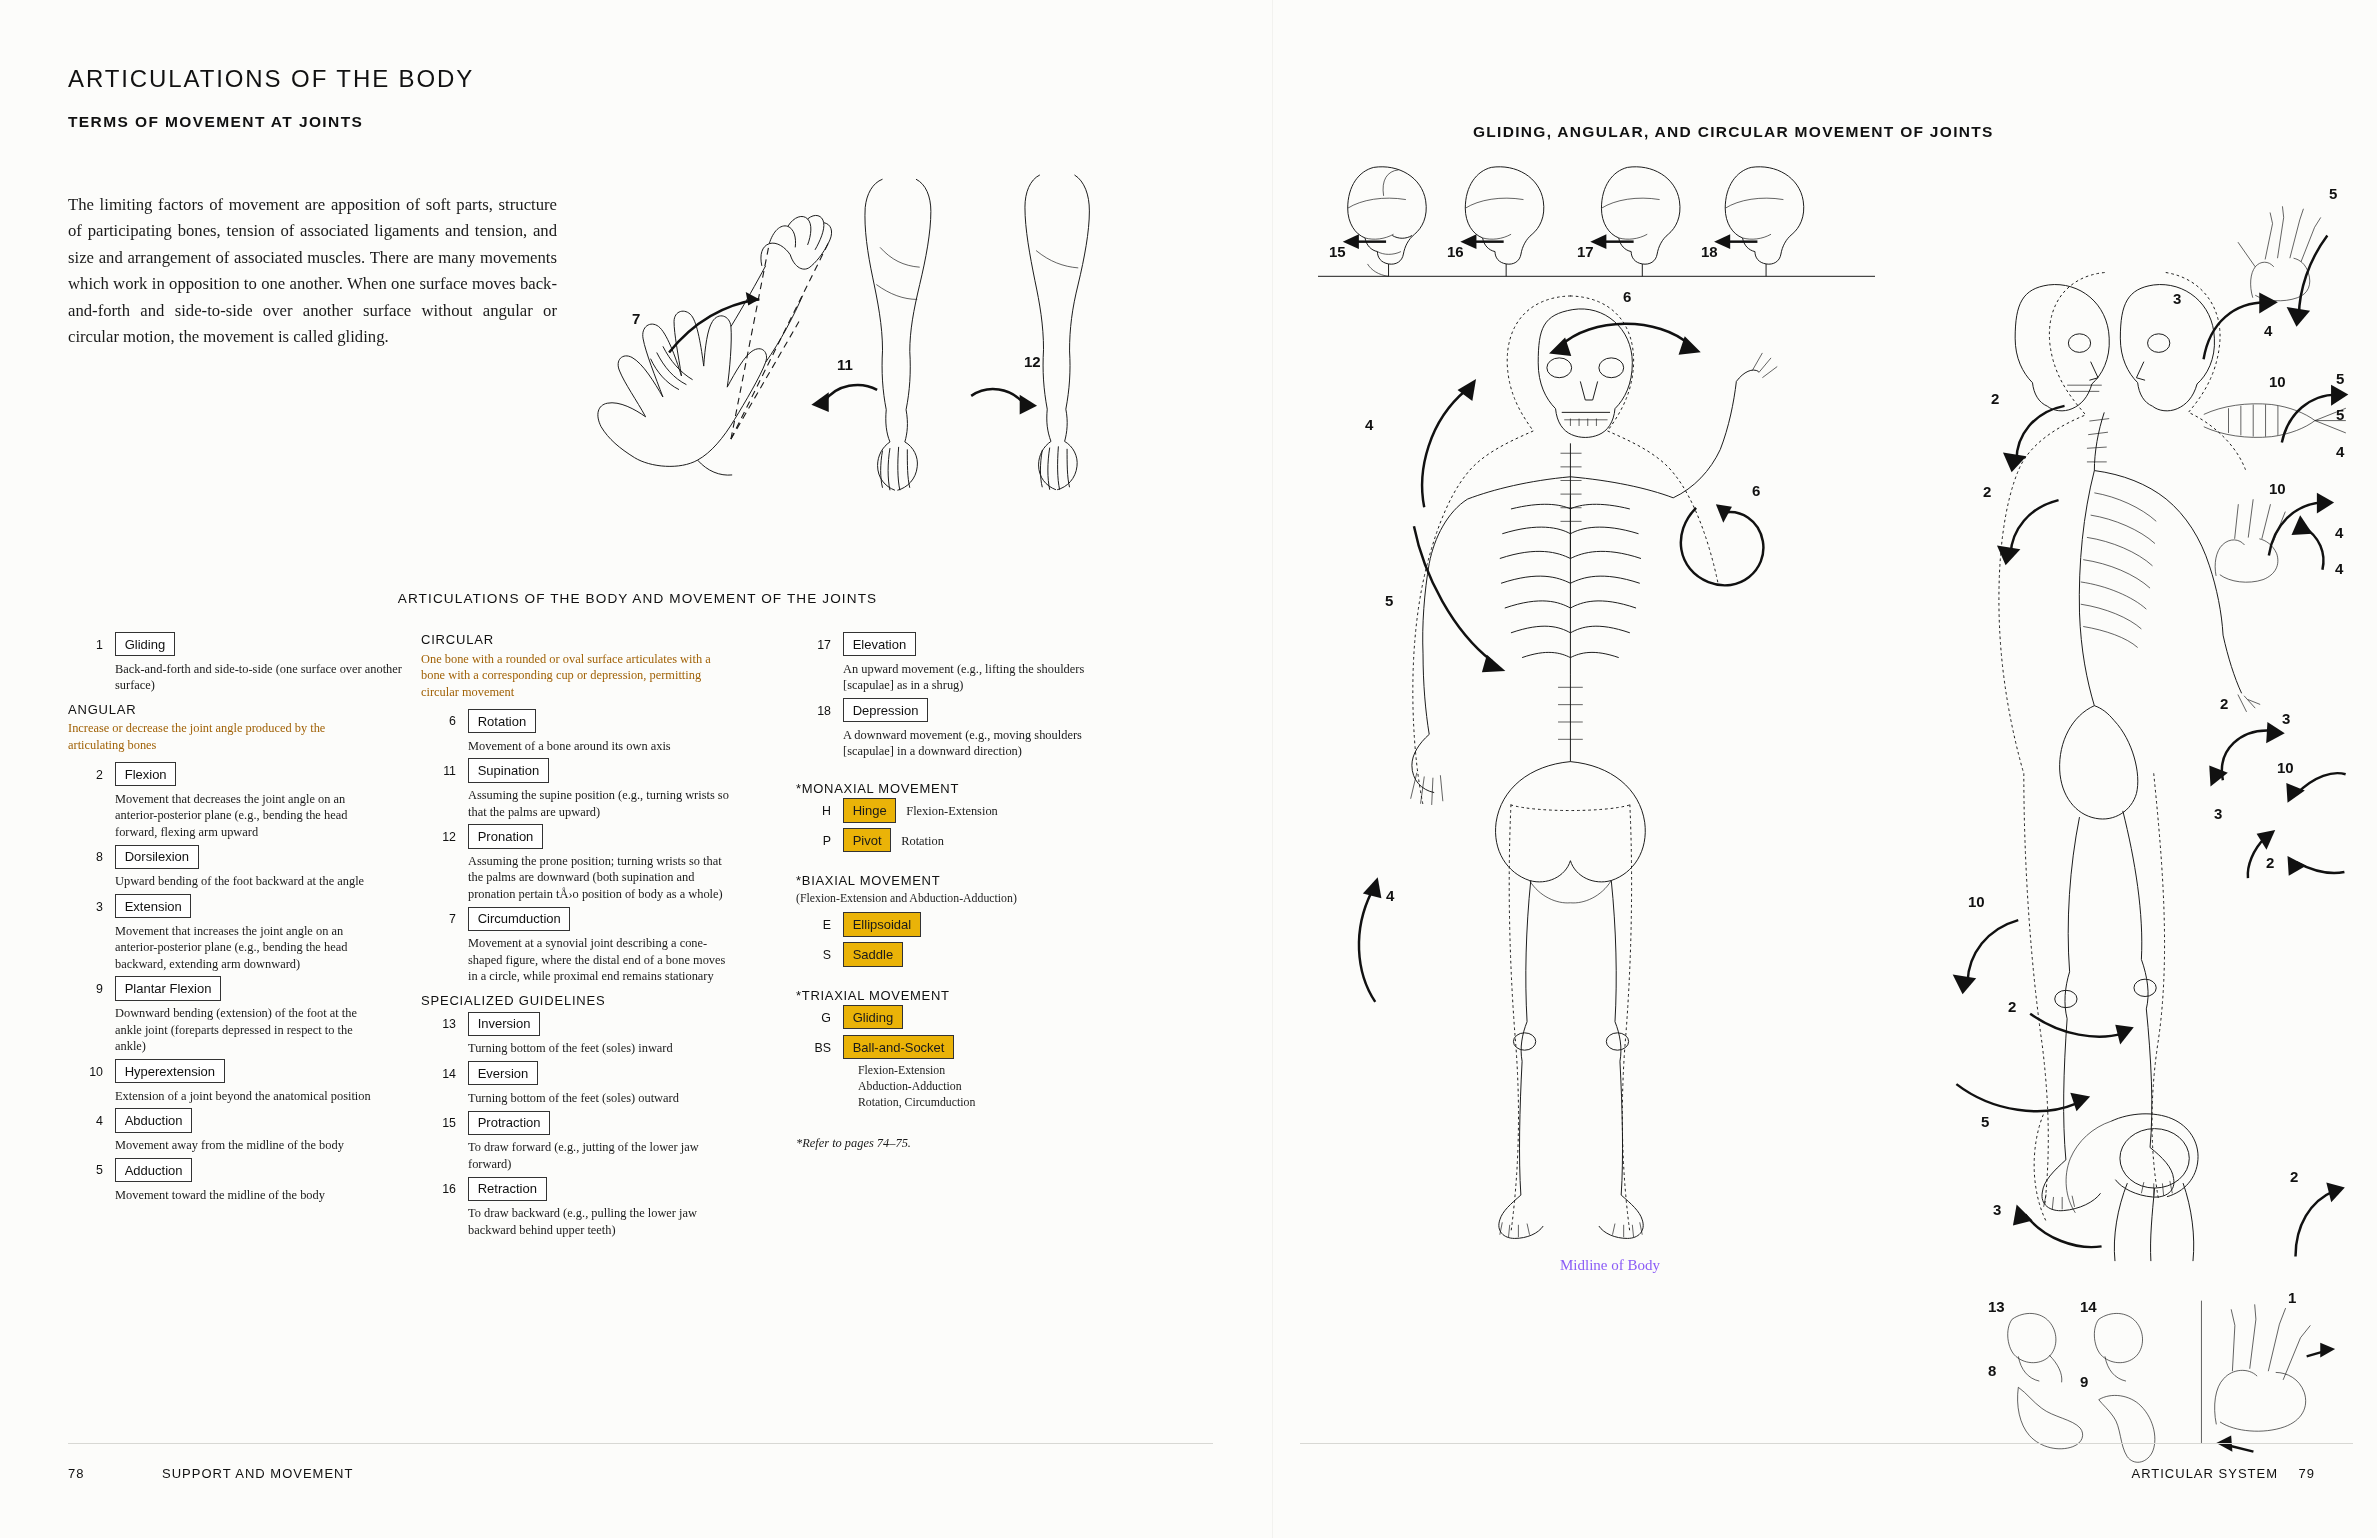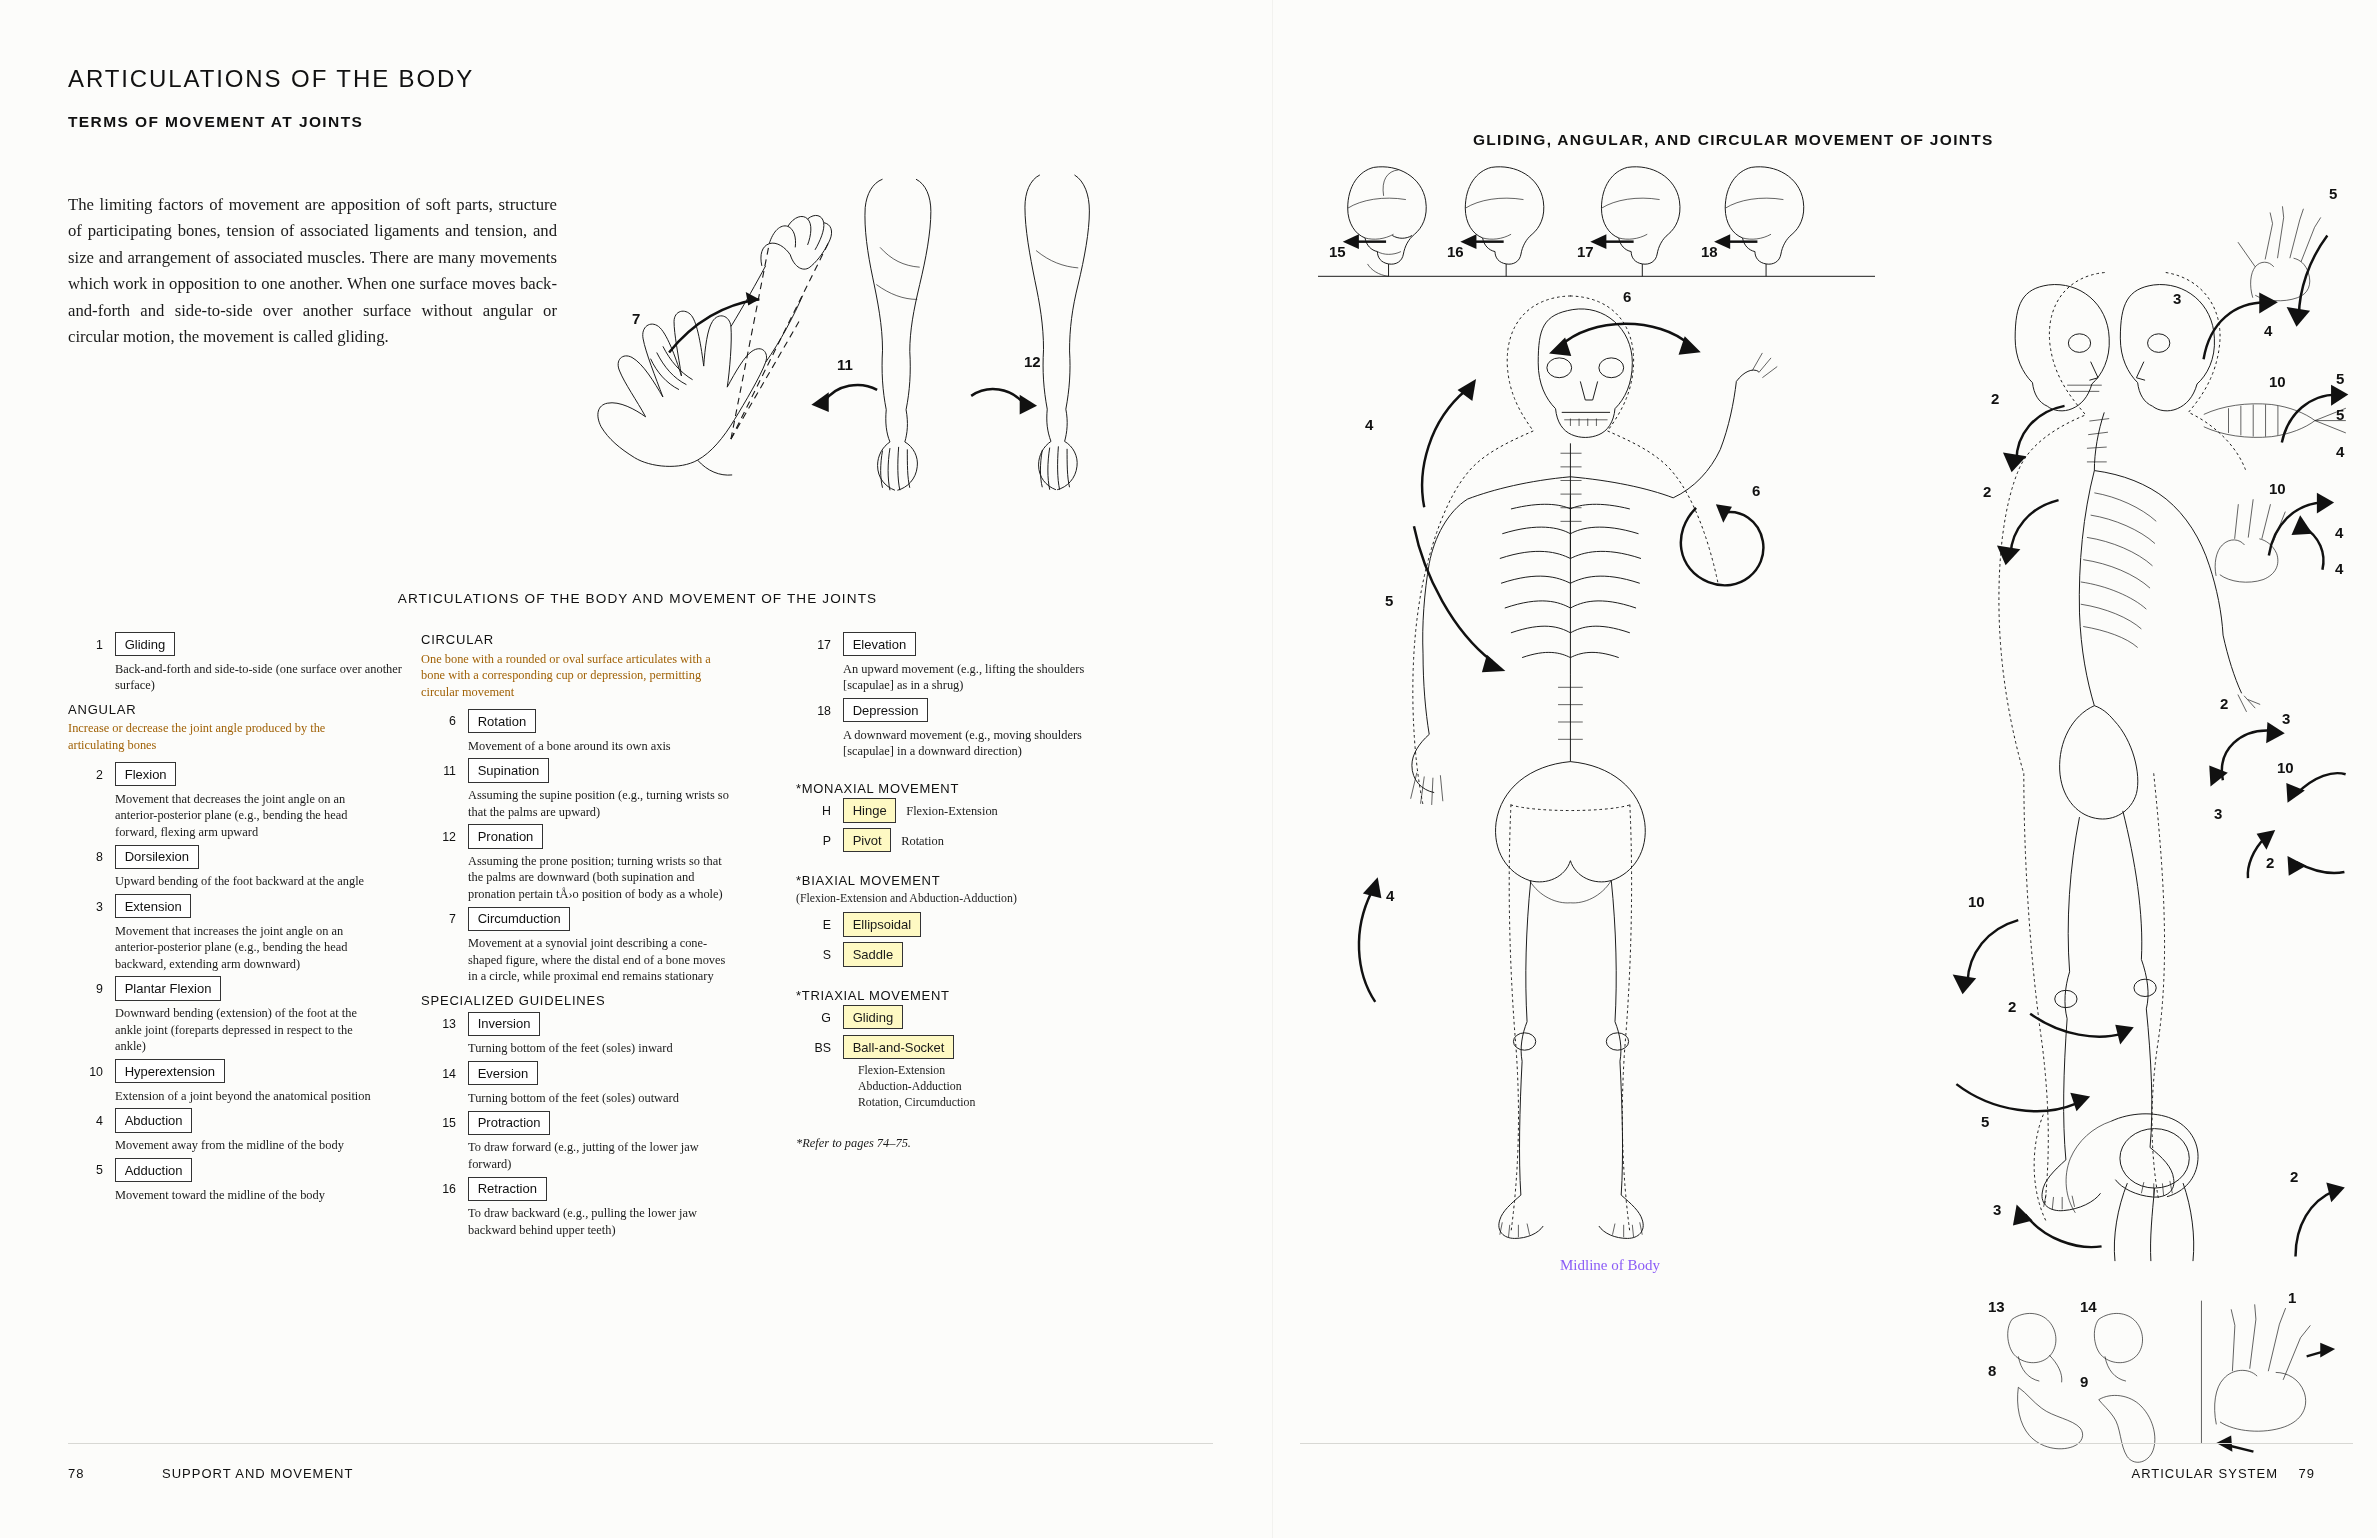--- a/index.html
+++ b/index.html
@@ -98,21 +98,21 @@
   .axis-sub { font-size:11.8px; color:#222; margin-bottom:6.2px; }
   .axis-row { position:relative; margin-bottom:5.6px; }
   .axis-row .code {
     position:absolute; left:0; top:5.6px; width:35px; text-align:right;
     font-family:"Liberation Sans", sans-serif; font-size:12.4px; color:#111;
   }
   .axis-row .boxlabel {
     display:inline-block; margin-left:47px;
     border:0.6px solid #333; padding:3.7px 8.7px;
     font-family:"Liberation Sans", sans-serif; font-size:13px;
-    background:#fef9c3;
+    background:#eab308;
   }
   .axis-row .after {
     font-size:12.4px; margin-left:7.4px;
   }
   .axis-row .sublines {
     margin-left:62px; margin-top:3.7px; font-size:11.8px; line-height:1.35;
   }
   .footnote { margin-top:25px; font-size:12.4px; font-style:italic; }
 
   
@@ -126,21 +126,21 @@
     position:absolute; top:1466px;
     font-family:"Liberation Sans", sans-serif; font-size:13px; letter-spacing:1px; color:#111;
   }
   .folio-left-num { left:68px; }
   .folio-left-txt { left:162px; }
   .folio-right-txt { right:99px; }
   .folio-right-num { right:62px; }
 
   
   h2.right-title {
-    position:absolute; left:198px; top:131px;
+    position:absolute; left:198px; top:123px;
     font-family:"Liberation Sans", sans-serif;
     font-size:15.5px; letter-spacing:1.3px; font-weight:700; color:#111;
     margin:0;
   }
 
   
   .fig { position:absolute; }
   .fig svg { display:block; }
   .callout {
     position:absolute;

